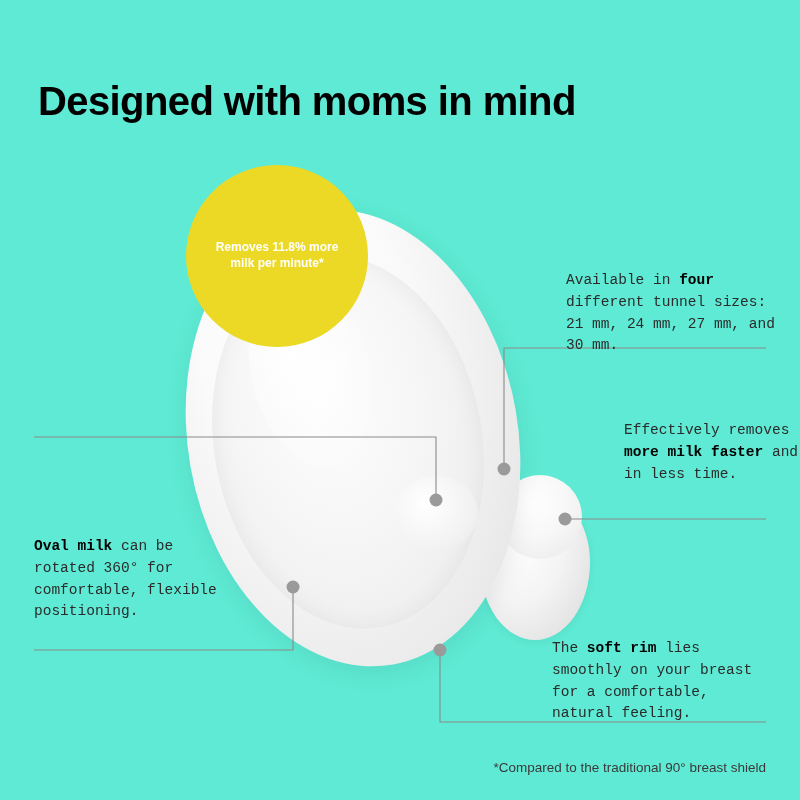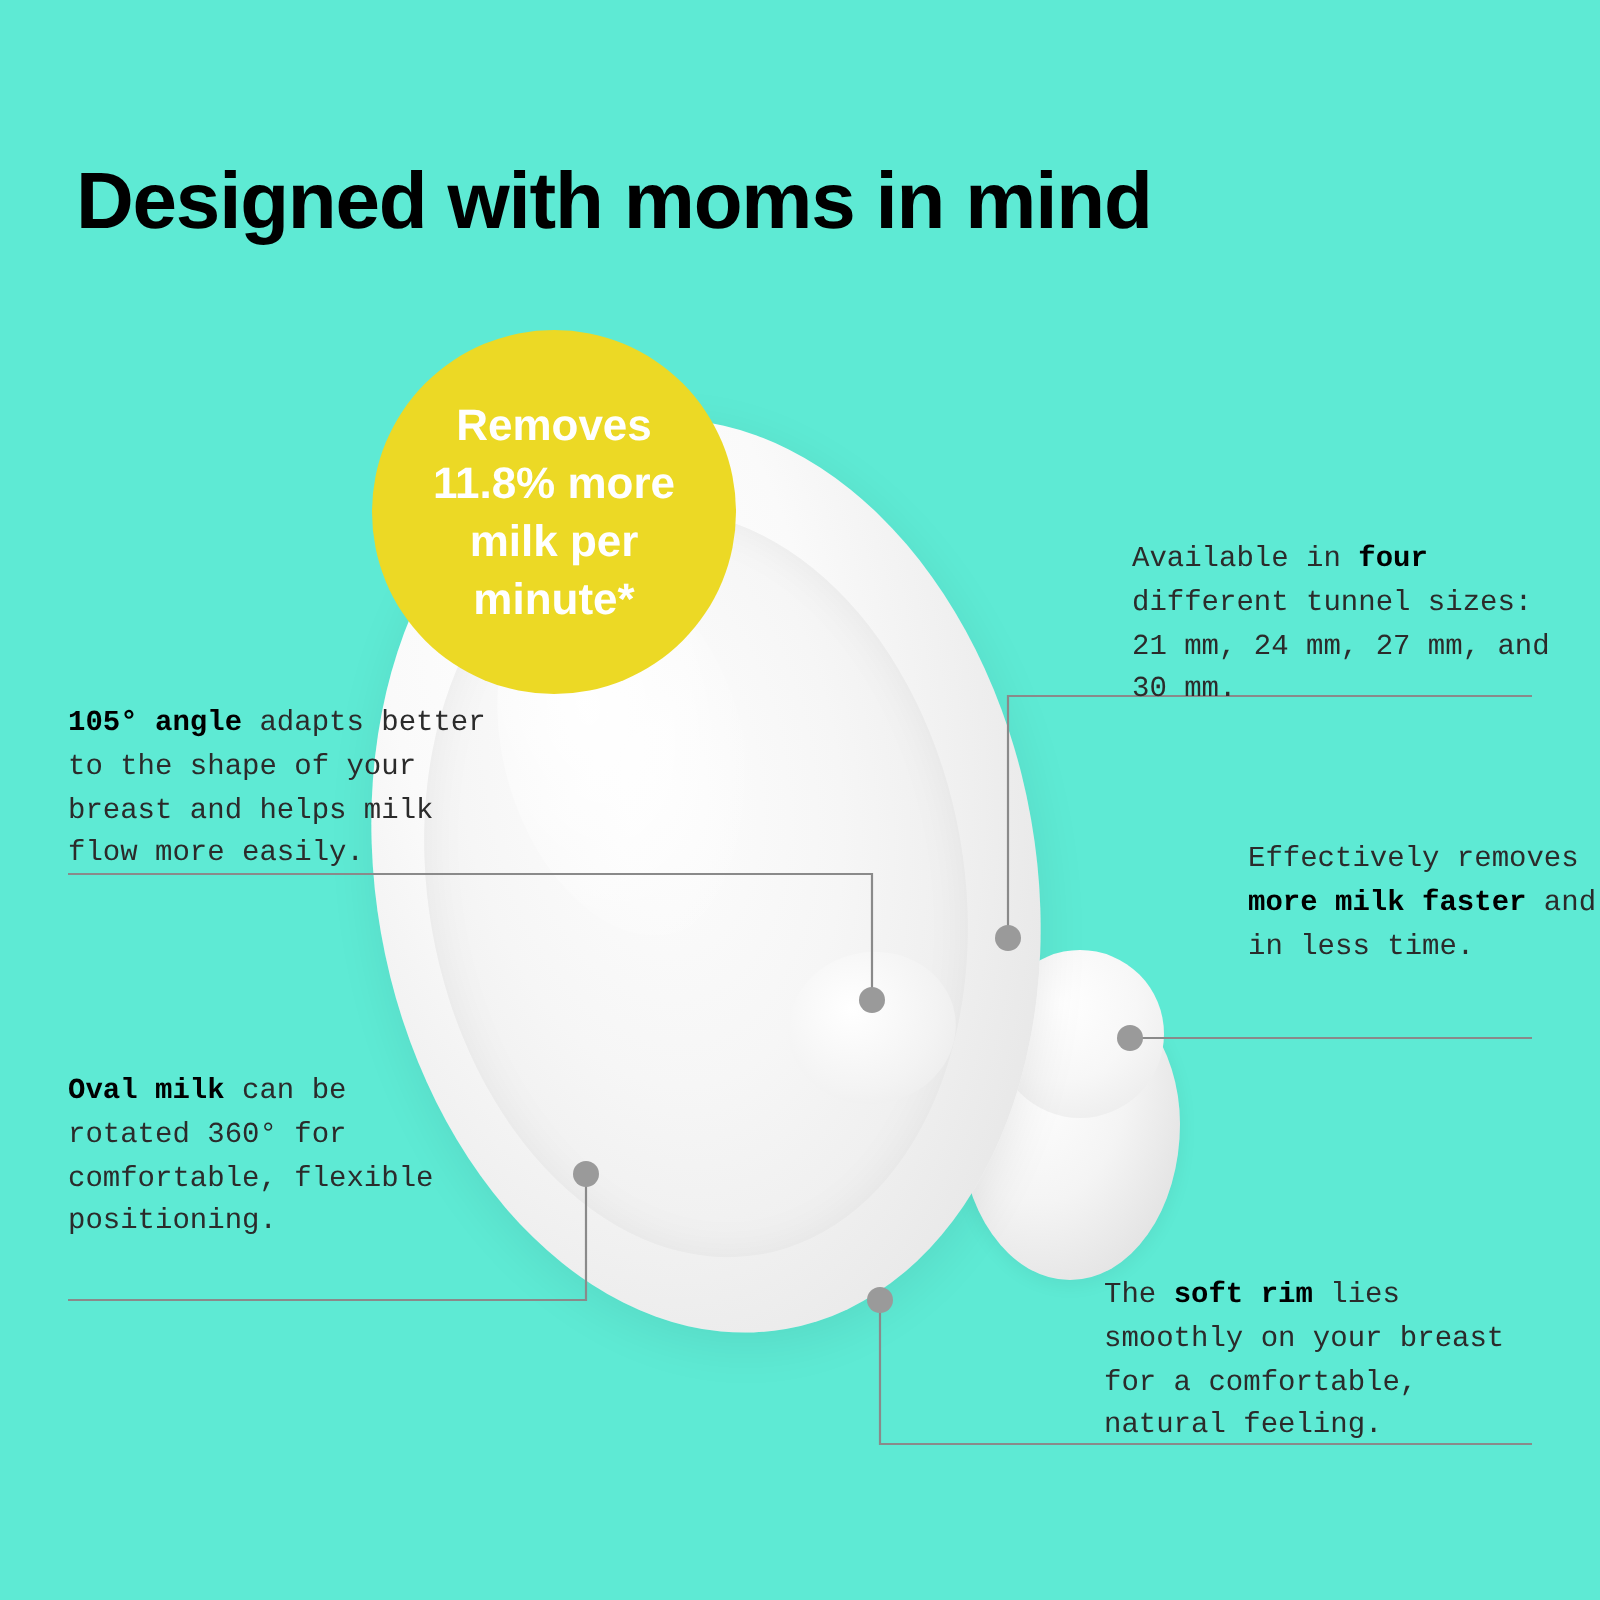--- a/index.html
+++ b/index.html
@@ -113,21 +113,21 @@
     top: 165px;
     width: 182px;
     height: 182px;
     border-radius: 50%;
     background: #ecd925;
     color: #ffffff;
     display: flex;
     align-items: center;
     justify-content: center;
     text-align: center;
-    font-size: 22px;
+    font-size: 12px;
     font-weight: bold;
     line-height: 1.32;
     padding: 0 18px;
     box-sizing: border-box;
   }
 
   
   .callout {
     position: absolute;
     font-size: 14.5px;
@@ -188,34 +188,32 @@
     <path d="M766 348 L504 348 L504 469" fill="none" stroke="#8a8a8a" stroke-width="1.1"></path>
     <circle cx="504" cy="469" r="6.5" fill="#9a9a9a"></circle>
 
     <path d="M766 519 L565 519" fill="none" stroke="#8a8a8a" stroke-width="1.1"></path>
     <circle cx="565" cy="519" r="6.5" fill="#9a9a9a"></circle>
 
     <path d="M766 722 L440 722 L440 650" fill="none" stroke="#8a8a8a" stroke-width="1.1"></path>
     <circle cx="440" cy="650" r="6.5" fill="#9a9a9a"></circle>
   </svg>
 
-  <div class="callout" id="callout-angle">
-    <b>105° angle</b><span> adapts better to the shape of your breast and helps milk flow more easily.</span>
-  </div>
 
   <div class="callout" id="callout-oval">
     <b>Oval milk</b><span> can be rotated 360° for comfortable, flexible positioning.</span>
   </div>
 
   <div class="callout" id="callout-sizes">
     <span>Available in </span><b>four</b><span> different tunnel sizes: 21 mm, 24 mm, 27 mm, and 30 mm.</span>
   </div>
 
   <div class="callout" id="callout-faster">
     <span>Effectively removes </span><b>more milk faster</b><span> and in less time.</span>
   </div>
 
   <div class="callout" id="callout-rim">
     <span>The </span><b>soft rim</b><span> lies smoothly on your breast for a comfortable, natural feeling.</span>
   </div>
 
+  <div id="footnote">*Compared to the traditional 90° breast shield</div>
 
 </div>
 
 </body></html>

